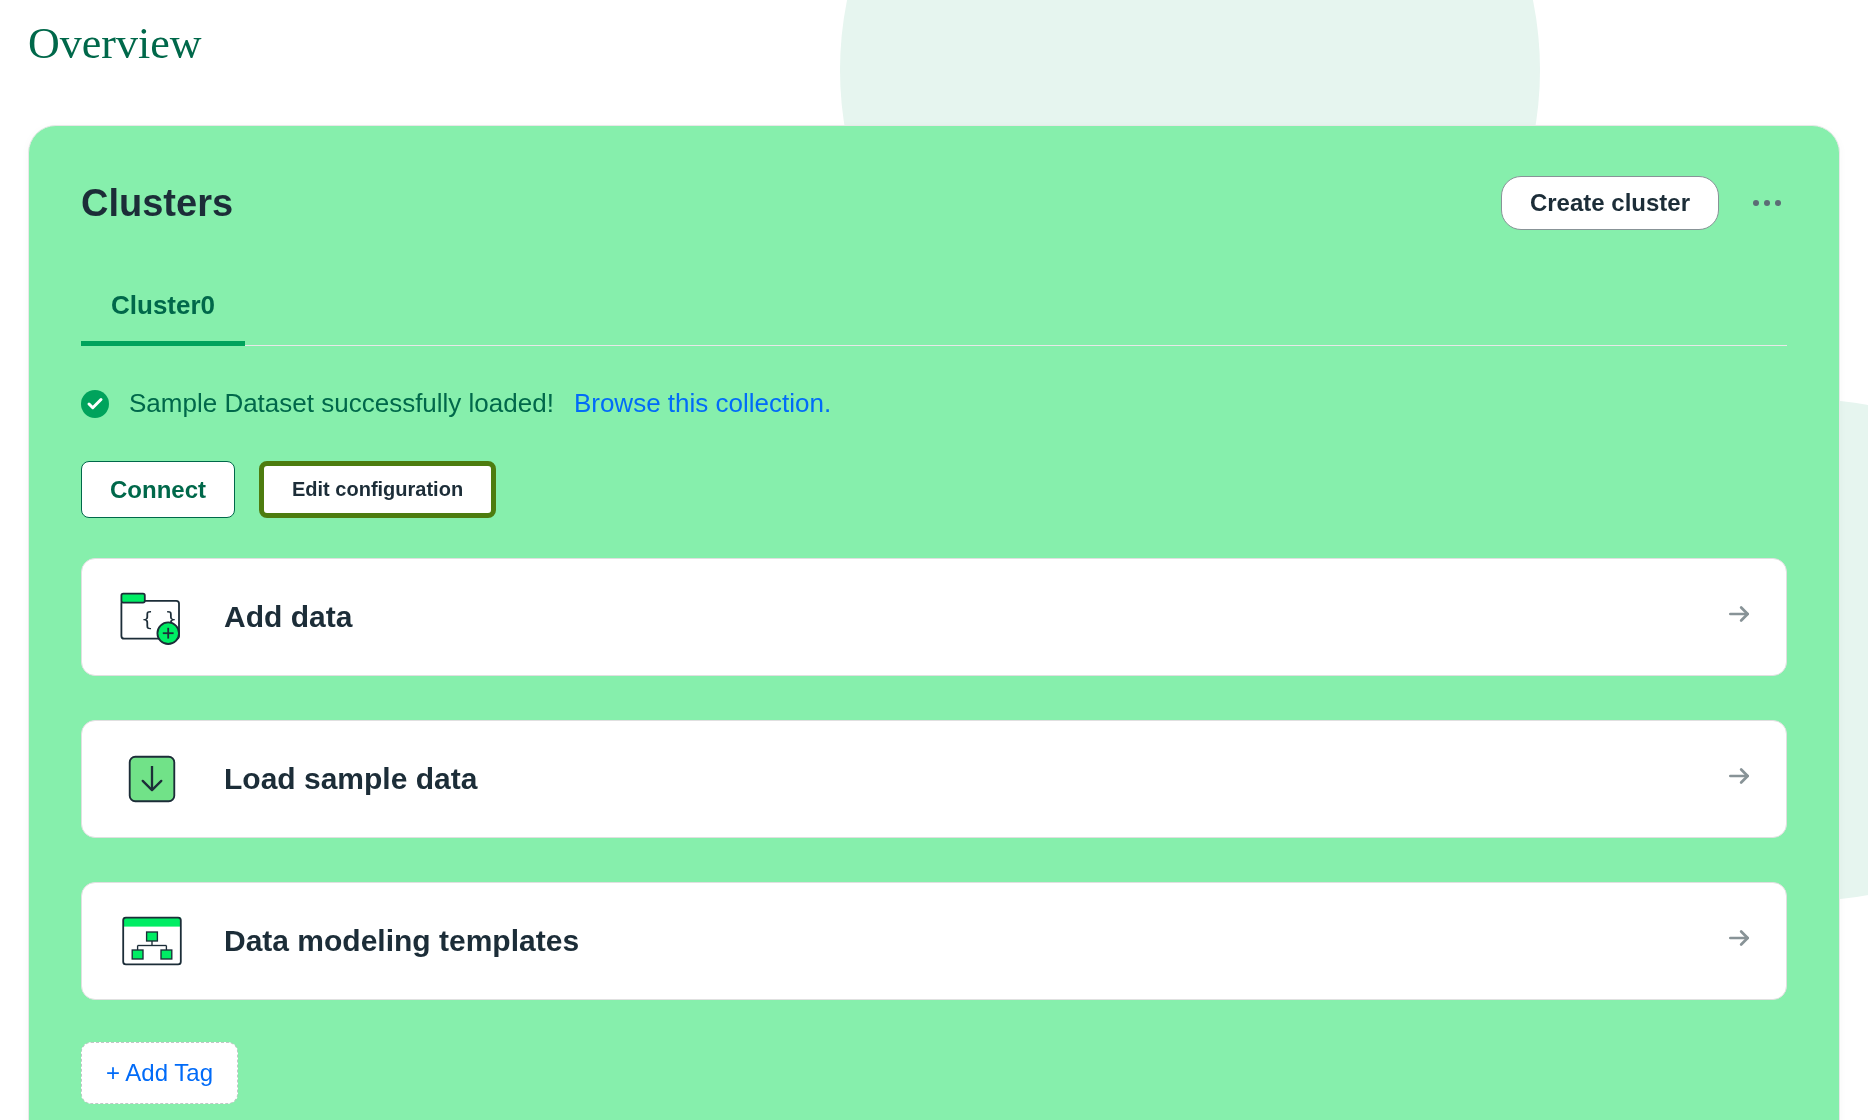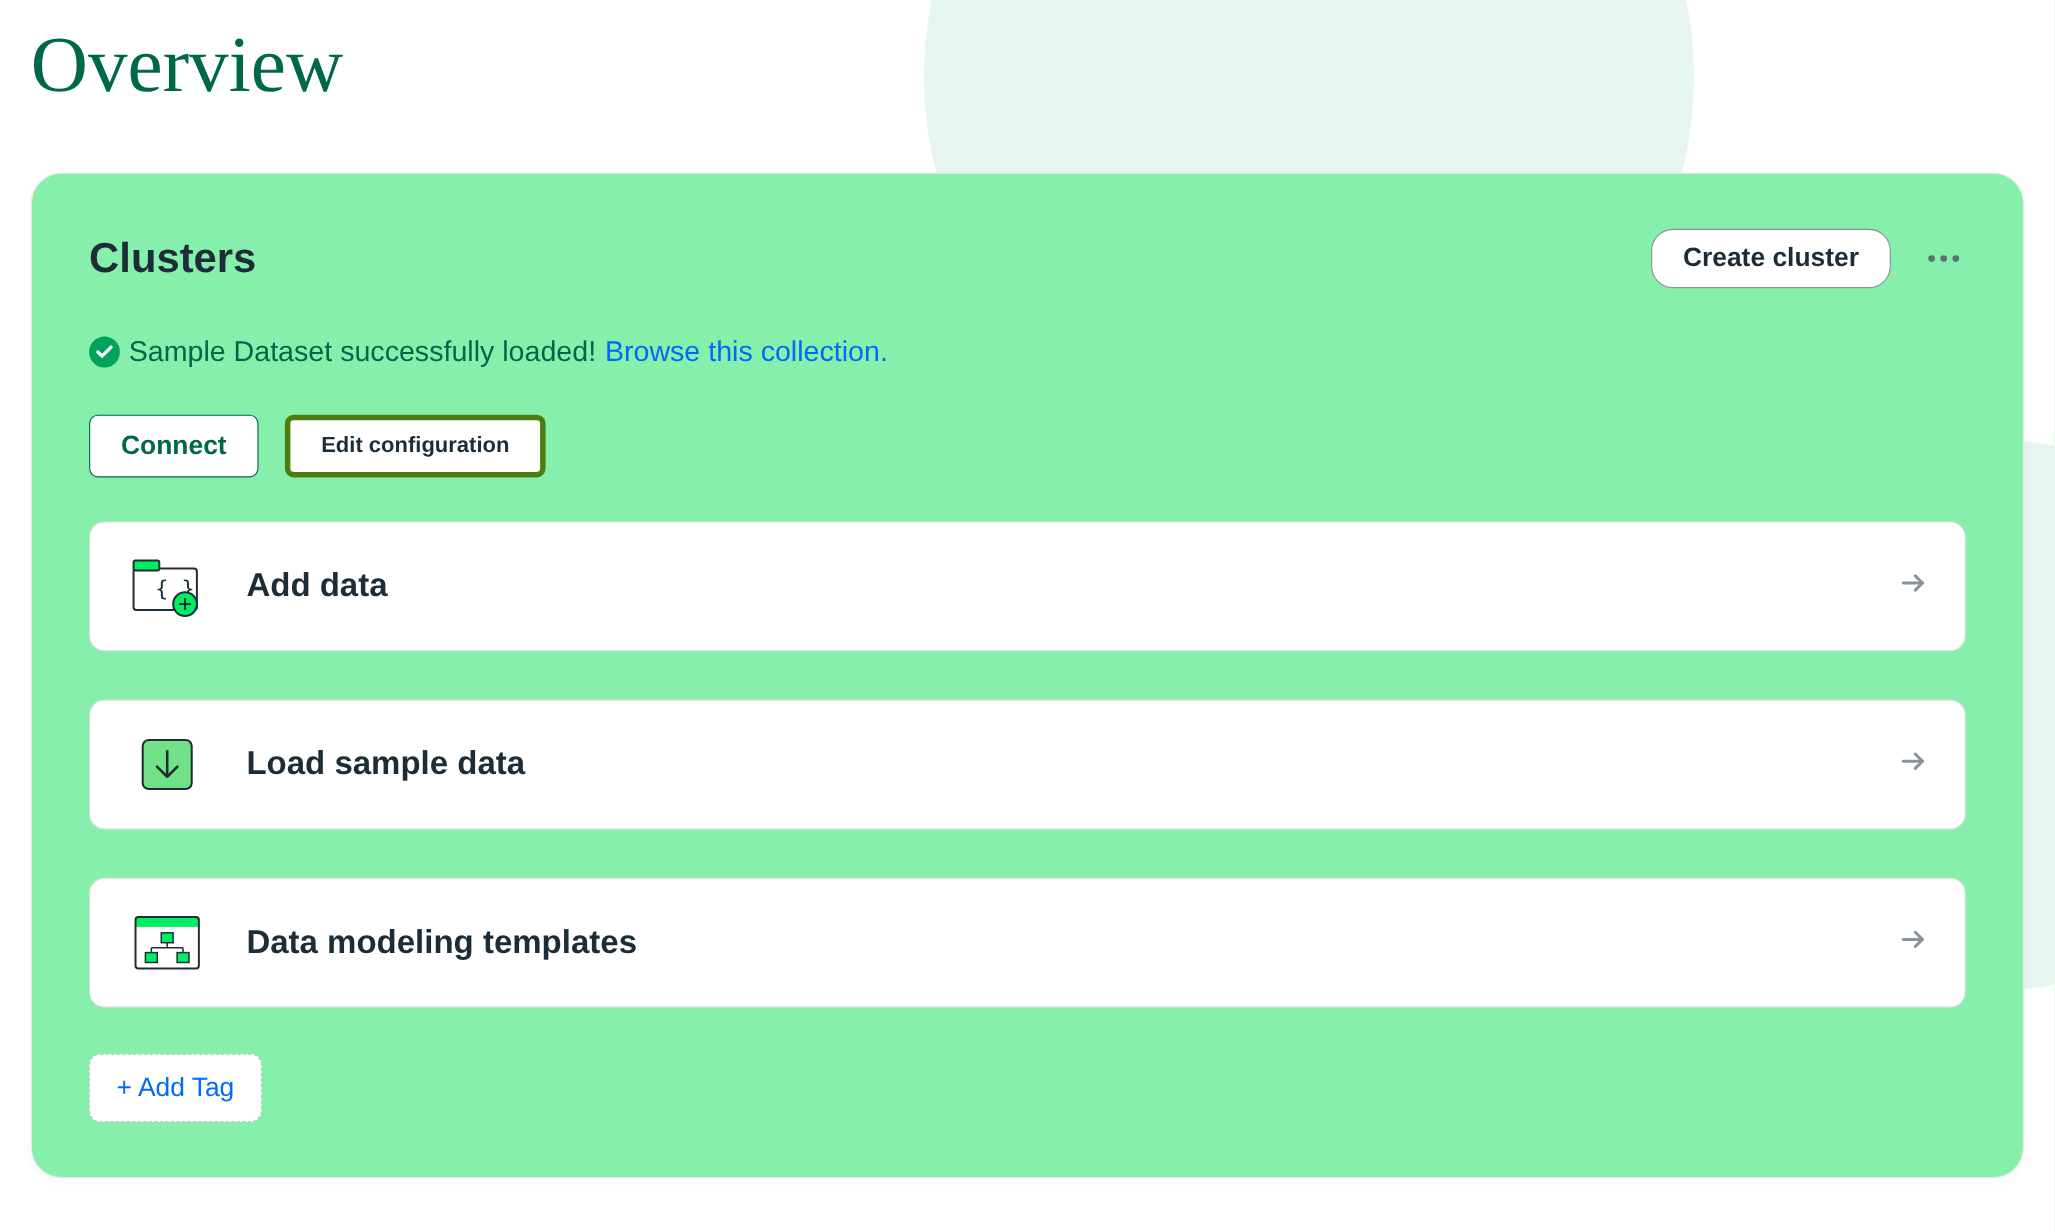--- a/index.html
+++ b/index.html
@@ -30,21 +30,21 @@
     top: 400px;
     right: -200px;
     z-index: 0;
   }
   .page-title {
     position: relative;
     z-index: 1;
     font-family: Georgia, 'Times New Roman', serif;
     font-weight: 400;
     color: #00684A;
-    font-size: 72px;
+    font-size: 44px;
     margin: 18px 0 0 28px;
   }
   .card {
     position: relative;
     z-index: 1;
     background: #86efac;
     border: 1px solid #e8e8e8;
     border-radius: 28px;
     margin: 56px 28px 0 28px;
     padding: 50px 52px 50px 52px;
@@ -94,21 +94,21 @@
     font-size: 26px;
     font-weight: 600;
     color: #00684A;
     border-bottom: 5px solid #00a35c;
     cursor: pointer;
     margin-bottom: -1px;
   }
   .status-row {
     display: flex;
     align-items: center;
-    gap: 8px;
+    gap: 20px;
     margin-top: 42px;
     font-size: 26px;
   }
   .check-icon {
     width: 28px; height: 28px; background: #00a35c; border-radius: 50%;
     display: flex; align-items: center; justify-content: center;
     flex-shrink: 0;
   }
   .check-icon svg { width: 18px; height: 18px; }
   .status-text { color: #00684A; }
@@ -194,20 +194,23 @@
     <div class="header-actions">
       <button class="btn-outline">Create cluster</button>
       <div class="more-icon">
         <span></span>
           <span></span>
           <span></span>
       </div>
     </div>
   </div>
 
+  <div class="tabs">
+    <div class="tab">Cluster0</div>
+  </div>
 
   <div class="status-row">
     <div class="check-icon">
       <svg viewBox="0 0 24 24" fill="none" stroke="#ffffff" stroke-width="4" stroke-linecap="round" stroke-linejoin="round">
           <polyline points="4 12 9 17 20 6"></polyline>
         </svg>
     </div>
     <span class="status-text">Sample Dataset successfully loaded!</span>
     <span class="status-link">Browse this collection.</span>
   </div>

